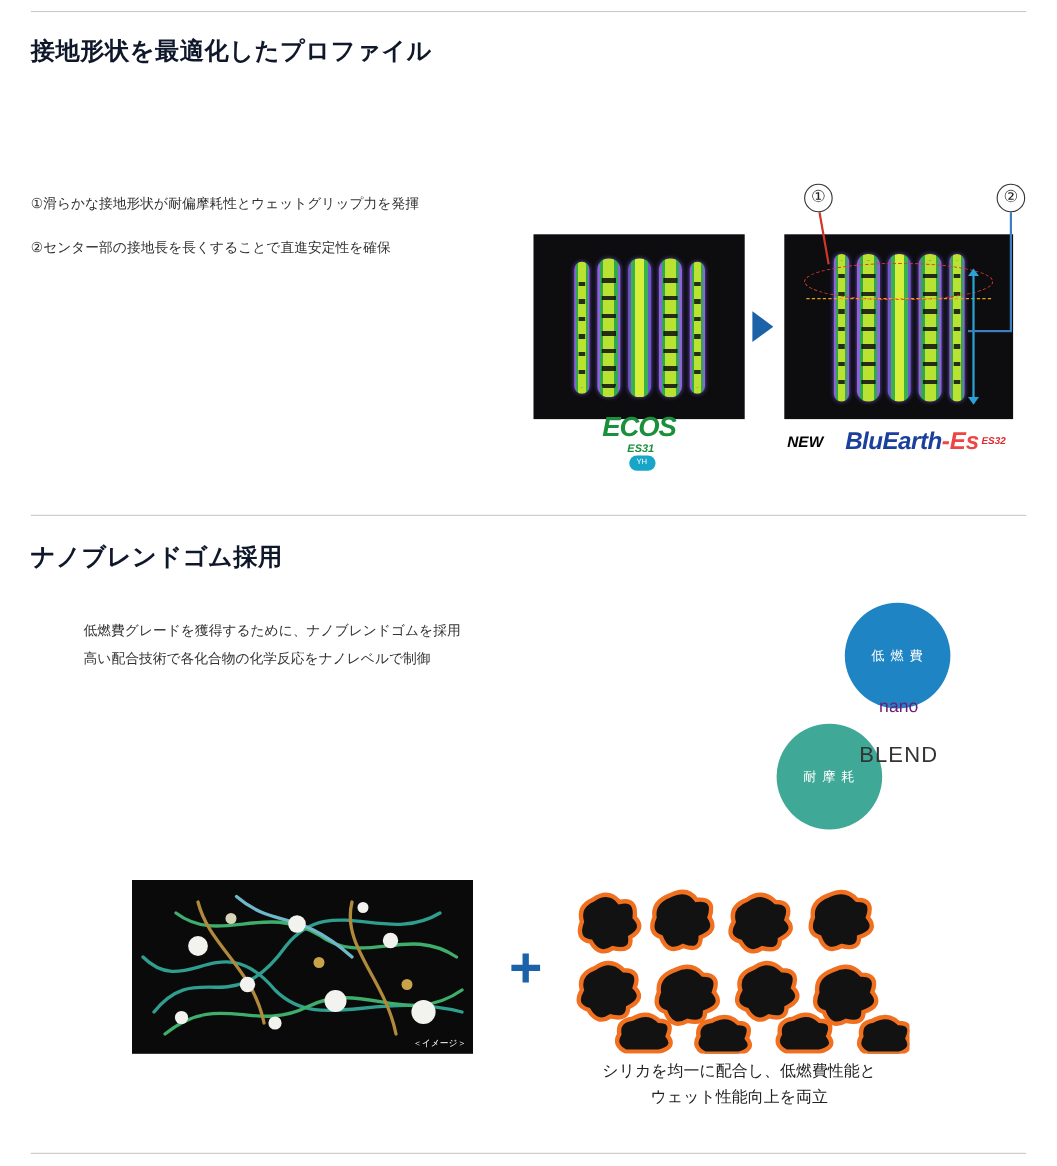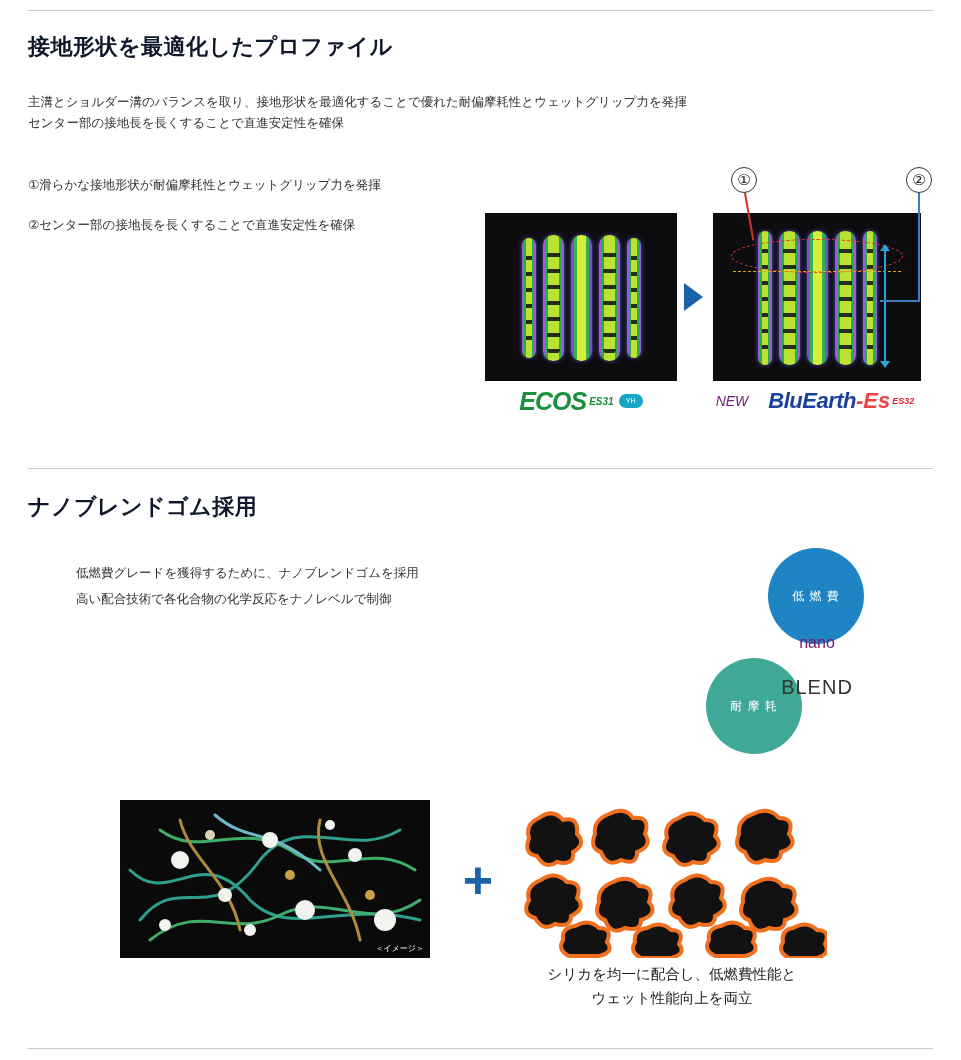--- a/index.html
+++ b/index.html
@@ -157,21 +157,21 @@
     border-right: 5px solid transparent;
   }
 
   .brand-row {
     position: absolute;
     top: 388px;
     height: 26px;
     display: flex;
     align-items: center;
   }
-  #brand-left { left: 485px; width: 192px; justify-content: center; }
+  #brand-left { left: 485px; width: 192px; justify-content: center; flex-direction: column; }
   #brand-right { left: 706px; width: 218px; justify-content: center; }
   .brand-ecos {
     color: #1a8f3c;
     font-style: italic;
     font-weight: bold;
     font-size: 25px;
     letter-spacing: -1px;
   }
   .brand-sub {
     color: #1a8f3c;
@@ -185,22 +185,22 @@
     margin-left: 5px;
     width: 24px; height: 14px;
     border-radius: 7px;
     background: #17a6c8;
     color: #fff;
     font-size: 7px;
     text-align: center;
     line-height: 14px;
   }
   .brand-new {
-    color: #701a75;
-    font-weight: normal;
+    color: #000000;
+    font-weight: bold;
     font-size: 14px;
     font-style: italic;
     margin-right: 20px;
   }
   .brand-blue {
     color: #1b3f9c;
     font-style: italic;
     font-weight: bold;
     font-size: 22px;
     letter-spacing: -0.5px;
@@ -290,22 +290,20 @@
 </style>
 </head>
 <body>
 
 <div class="page">
 
   <div class="rule top"></div>
 
   <div class="section-title" id="title1">接地形状を最適化したプロファイル</div>
 
-  <div class="body-text" id="desc1">主溝とショルダー溝のバランスを取り、接地形状を最適化することで優れた耐偏摩耗性とウェットグリップ力を発揮
-センター部の接地長を長くすることで直進安定性を確保</div>
   <div class="body-text" id="note1">①滑らかな接地形状が耐偏摩耗性とウェットグリップ力を発揮</div>
   <div class="body-text" id="note2">②センター部の接地長を長くすることで直進安定性を確保</div>
 
   <div class="footprint-block" id="fp-left">
     <div class="fp-inner">
       <div class="rib slim"></div>
       <div class="rib"></div>
       <div class="rib center"></div>
       <div class="rib"></div>
       <div class="rib slim"></div>

